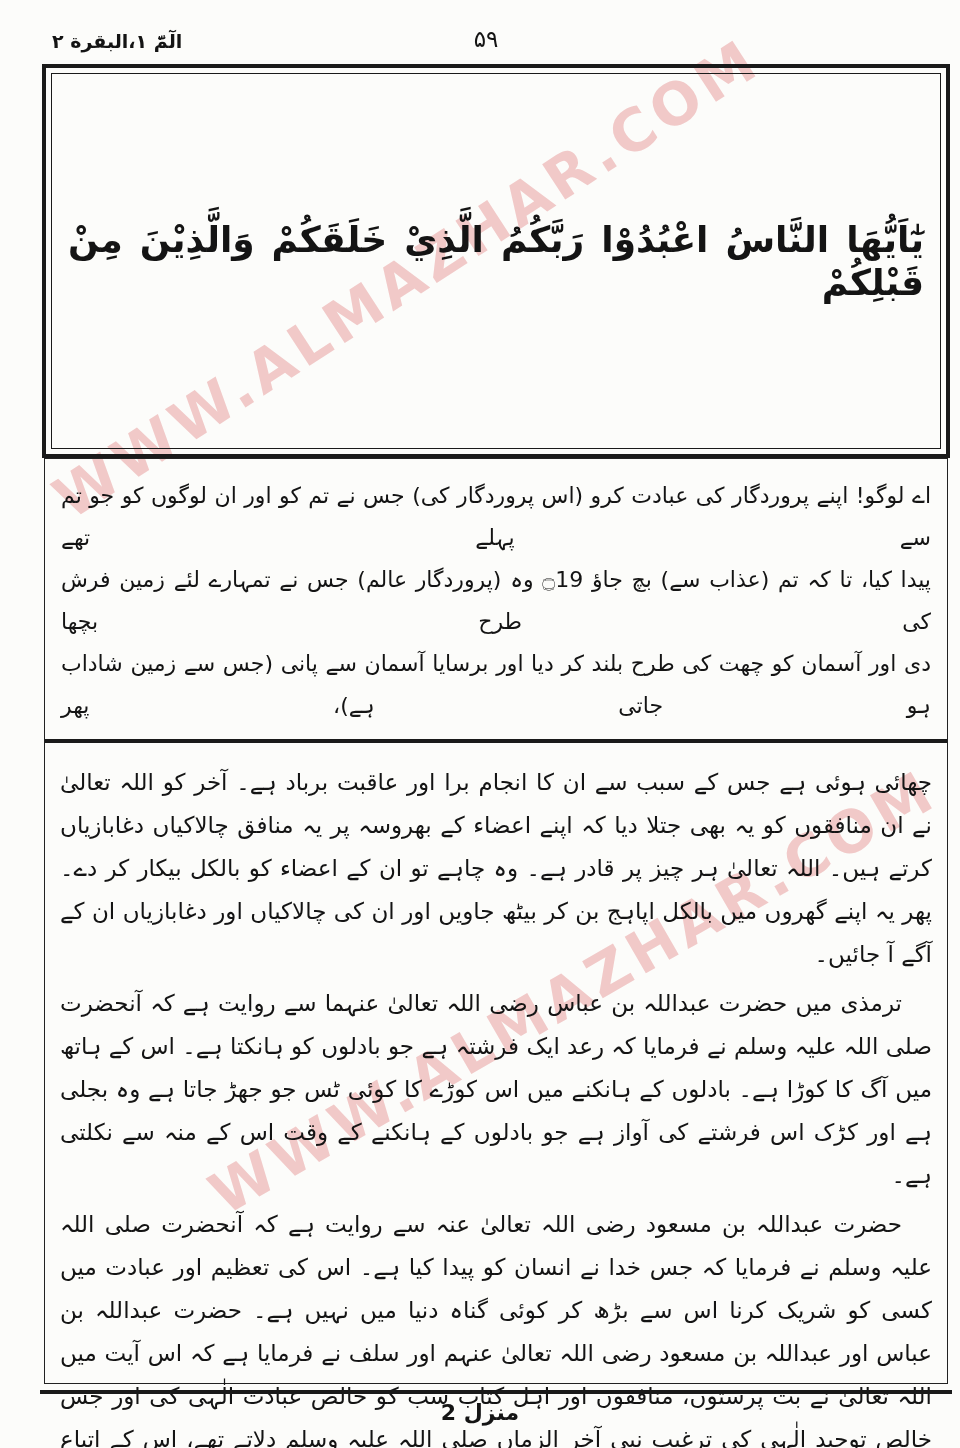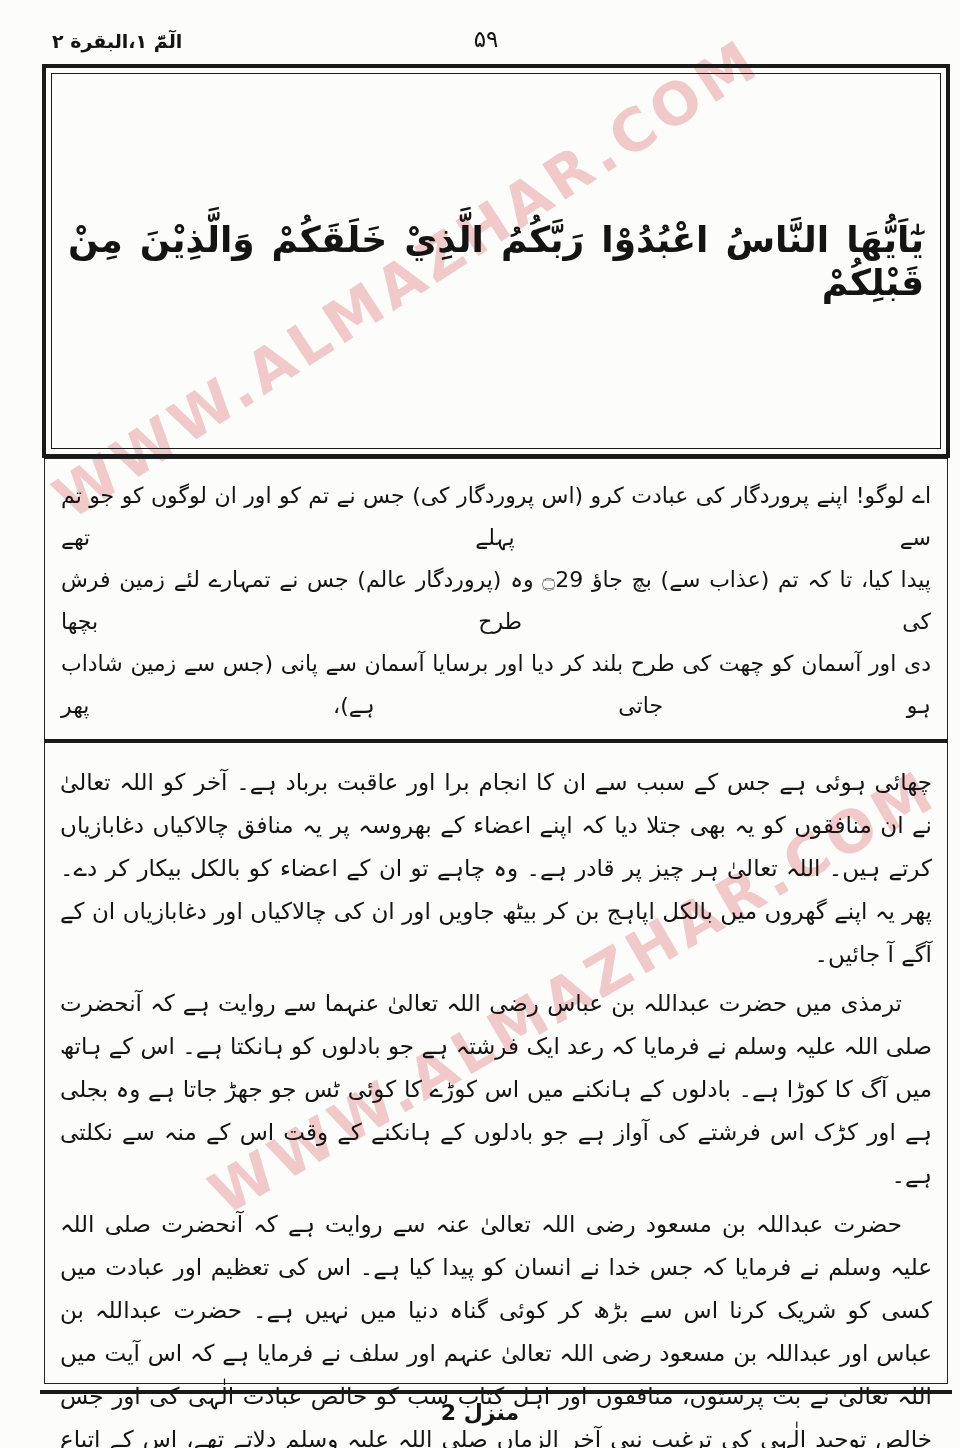--- a/index.html
+++ b/index.html
@@ -107,21 +107,21 @@
   <div class="quran-box">
     <div class="quran-inner">
       <div class="quran-line fill">يٰٓاَيُّهَا النَّاسُ اعْبُدُوْا رَبَّكُمُ الَّذِيْ خَلَقَكُمْ وَالَّذِيْنَ مِنْ قَبْلِكُمْ</div>
     </div>
   </div>
 
   <div class="lower-box">
 
     <div class="translation">
       <div class="trans-line">اے لوگو! اپنے پروردگار کی عبادت کرو (اس پروردگار کی) جس نے تم کو اور ان لوگوں کو جو تم سے پہلے تھے</div>
-      <div class="trans-line">پیدا کیا، تا کہ تم (عذاب سے) بچ جاؤ ۝29 وہ (پروردگار عالم) جس نے تمہارے لئے زمین فرش کی طرح بچھا</div>
+      <div class="trans-line">پیدا کیا، تا کہ تم (عذاب سے) بچ جاؤ ۝19 وہ (پروردگار عالم) جس نے تمہارے لئے زمین فرش کی طرح بچھا</div>
       <div class="trans-line">دی اور آسمان کو چھت کی طرح بلند کر دیا اور برسایا آسمان سے پانی (جس سے زمین شاداب ہو جاتی ہے)، پھر</div>
     </div>
 
     <div class="section-divider"></div>
 
     <div class="commentary">
       <p>چھائی ہوئی ہے جس کے سبب سے ان کا انجام برا اور عاقبت برباد ہے۔ آخر کو اللہ تعالیٰ نے ان منافقوں کو یہ بھی جتلا دیا کہ اپنے اعضاء کے بھروسہ پر یہ منافق چالاکیاں دغابازیاں کرتے ہیں۔ اللہ تعالیٰ ہر چیز پر قادر ہے۔ وہ چاہے تو ان کے اعضاء کو بالکل بیکار کر دے۔ پھر یہ اپنے گھروں میں بالکل اپاہج بن کر بیٹھ جاویں اور ان کی چالاکیاں اور دغابازیاں ان کے آگے آ جائیں۔</p>
       <p class="indent">ترمذی میں حضرت عبداللہ بن عباس رضی اللہ تعالیٰ عنہما سے روایت ہے کہ آنحضرت صلی اللہ علیہ وسلم نے فرمایا کہ رعد ایک فرشتہ ہے جو بادلوں کو ہانکتا ہے۔ اس کے ہاتھ میں آگ کا کوڑا ہے۔ بادلوں کے ہانکنے میں اس کوڑے کا کوئی ٹس جو جھڑ جاتا ہے وہ بجلی ہے اور کڑک اس فرشتے کی آواز ہے جو بادلوں کے ہانکنے کے وقت اس کے منہ سے نکلتی ہے۔</p>
       <p class="indent">حضرت عبداللہ بن مسعود رضی اللہ تعالیٰ عنہ سے روایت ہے کہ آنحضرت صلی اللہ علیہ وسلم نے فرمایا کہ جس خدا نے انسان کو پیدا کیا ہے۔ اس کی تعظیم اور عبادت میں کسی کو شریک کرنا اس سے بڑھ کر کوئی گناہ دنیا میں نہیں ہے۔ حضرت عبداللہ بن عباس اور عبداللہ بن مسعود رضی اللہ تعالیٰ عنہم اور سلف نے فرمایا ہے کہ اس آیت میں اللہ تعالیٰ نے بت پرستوں، منافقوں اور اہل کتاب سب کو خالص عبادت الٰہی کی اور جس خالص توحید الٰہی کی ترغیب نبی آخر الزماں صلی اللہ علیہ وسلم دلاتے تھے، اس کے اتباع کی تاکید ان سب کو فرمائی ہے۔</p>
     </div>

